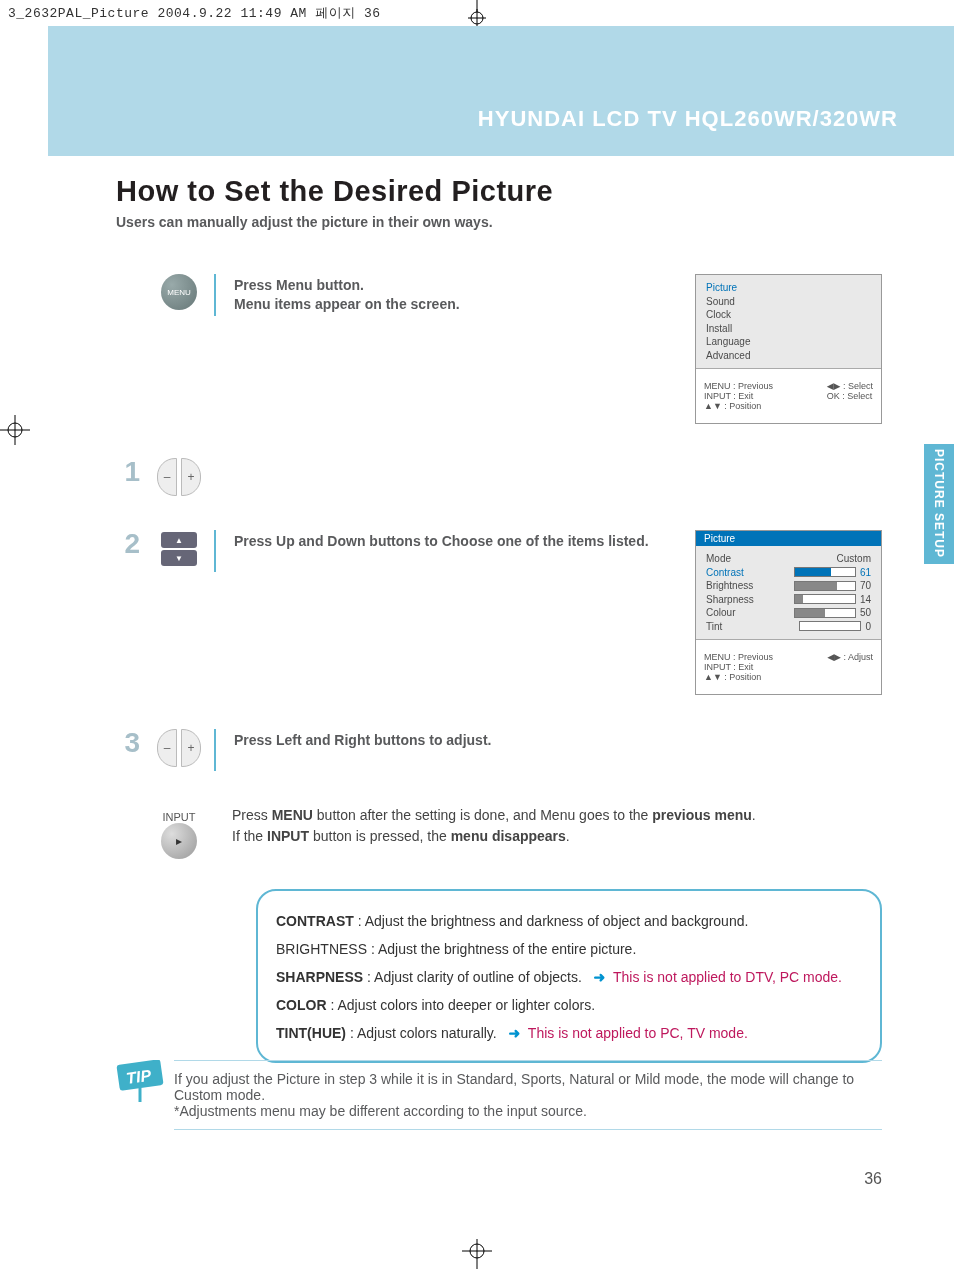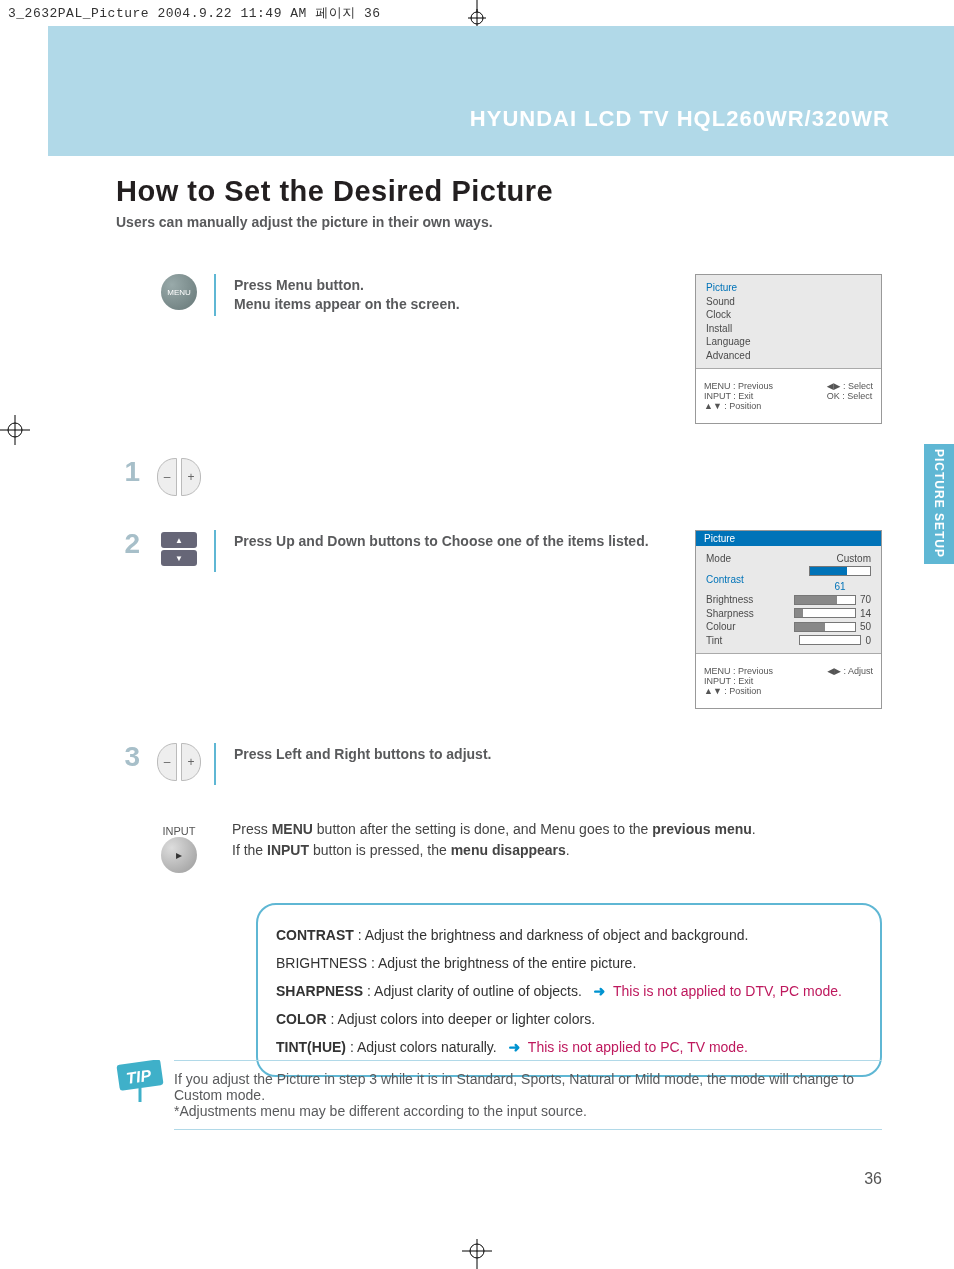--- a/index.html
+++ b/index.html
@@ -40,21 +40,21 @@
     width:30px; height:30px;
   }
   .blue-band {
     position:absolute;
     top:26px; left:48px; right:0;
     height:130px;
     background:#b1d9e8;
   }
   .header-title {
     position:absolute;
-    right:64px; top:106px;
+    right:56px; top:106px;
     color:#fff;
     font-size:22px;
     font-weight:bold;
     letter-spacing:1px;
     font-family: Arial, sans-serif;
   }
   .side-tab {
     position:absolute;
     right:0;
     top:444px;
@@ -323,21 +323,21 @@
           <div class="osd-title">Picture</div>
           <div class="osd-body" id="osd2body">
               <div class="row-item">
                 <span>Mode</span>
                 <span style="display: flex; align-items: flex-start; gap: 4px; margin-left: 37px;">
                   <span>Custom</span>
                 </span>
               </div>
               <div class="row-item sel">
                 <span style="color: rgb(0, 115, 184);">Contrast</span>
-                <span style="display: flex; align-items: center; gap: 4px; flex-direction: column;">
+                <span style="display: flex; align-items: center; gap: 4px;">
                   <span class="bar-outer">
                     <span class="bar-fill sel" style="width: 61%;"></span>
                   </span>
                   <span style="color: rgb(0, 115, 184);">61</span>
                 </span>
               </div>
               <div class="row-item">
                 <span>Brightness</span>
                 <span style="display: flex; align-items: center; gap: 4px;">
                   <span class="bar-outer">

